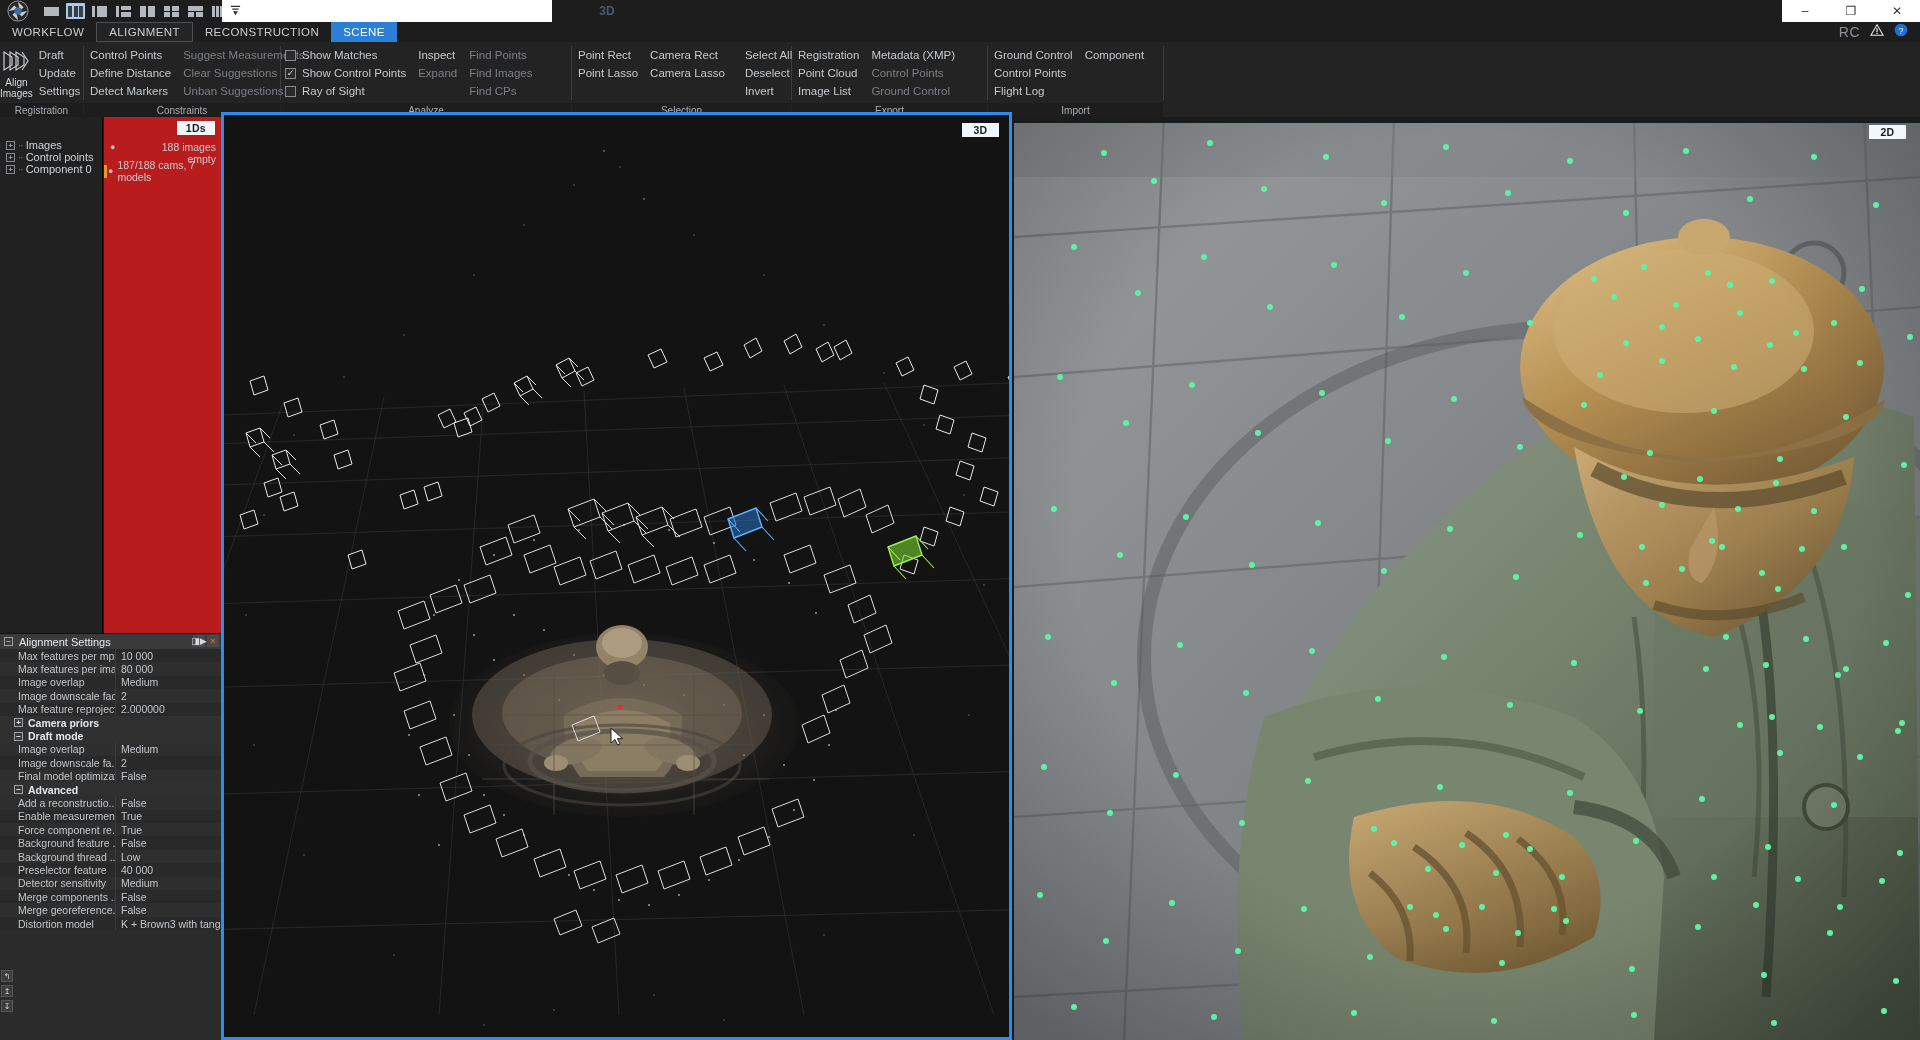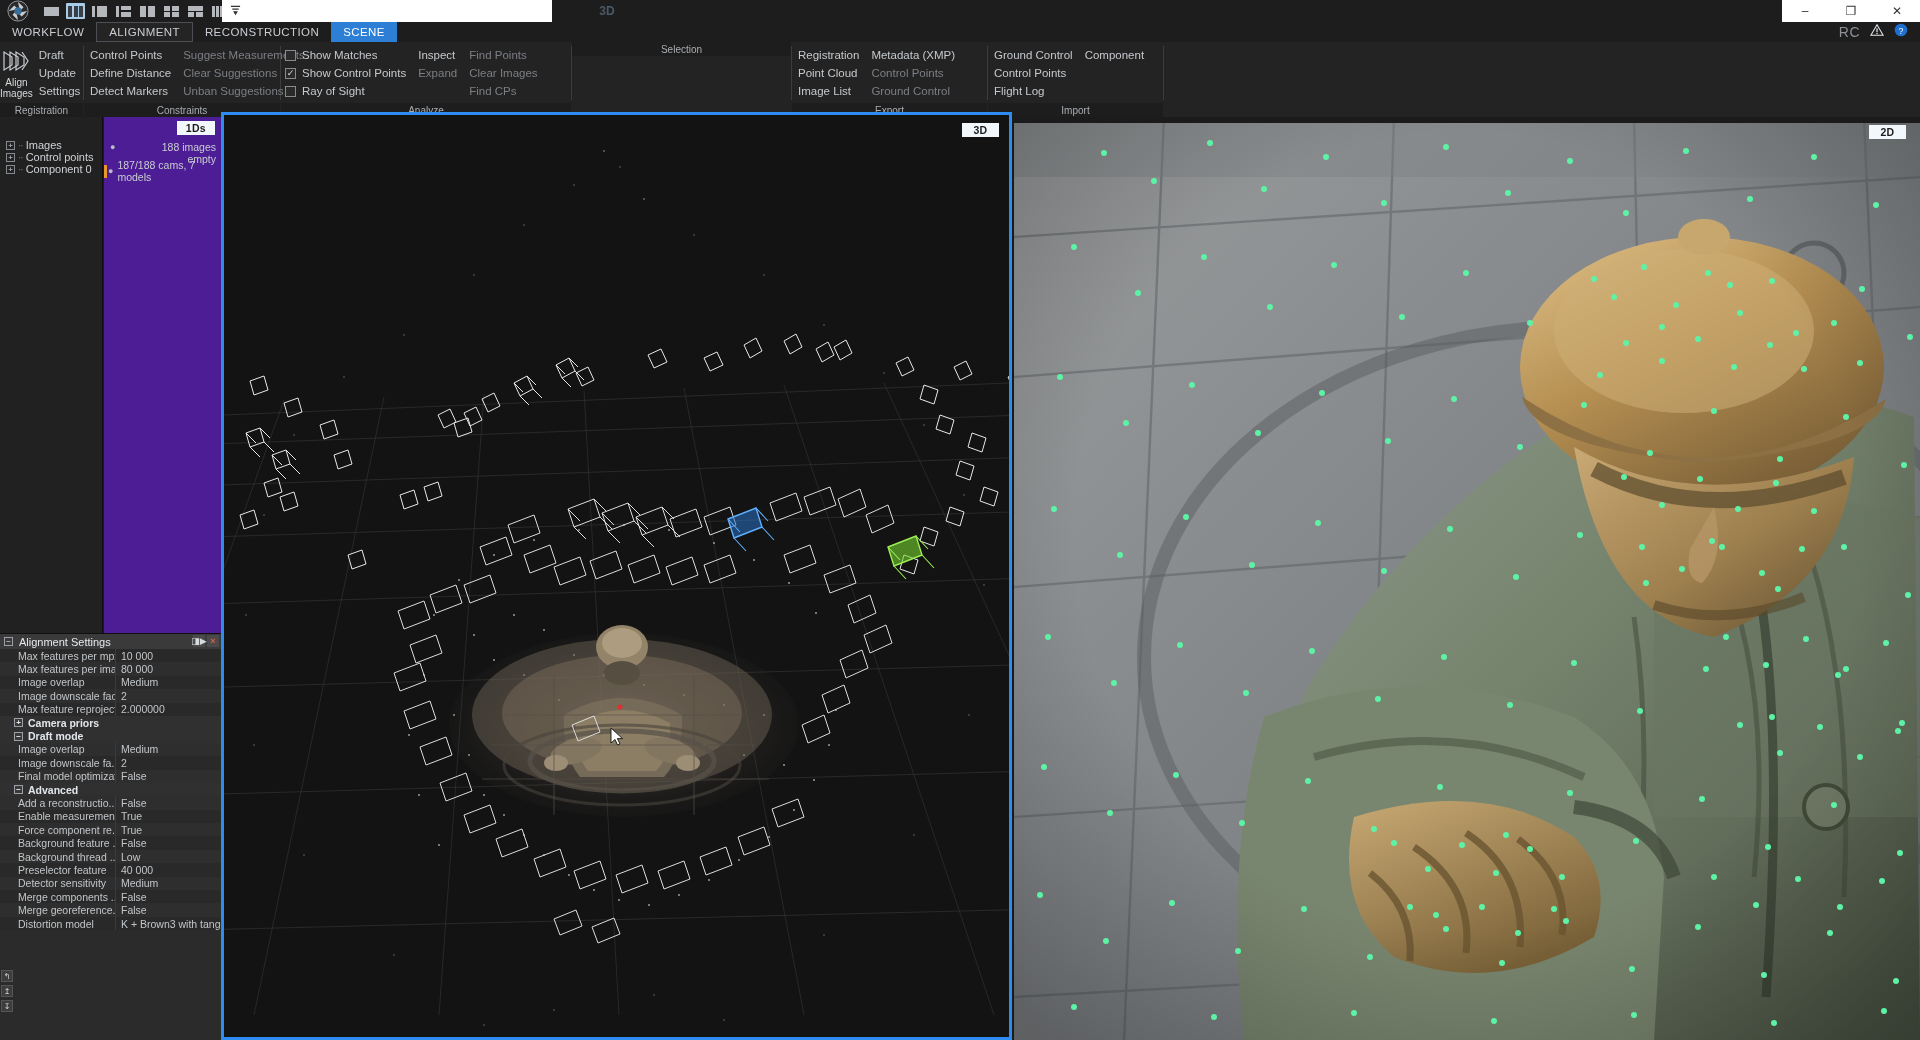--- a/index.html
+++ b/index.html
@@ -111,21 +111,21 @@
     height: 12px; padding-left: 6px;
   }
   .expander {
     width: 9px; height: 9px; border: 1px solid #868a8f; color: #cfd3d7;
     font-size: 8px; line-height: 7px; text-align: center; background: #232323;
   }
   .dots { color: #6d7176; font-size: 10px; letter-spacing: -1px; }
 
   .infopanel {
     position: absolute; left: 104px; top: 117px; width: 117px; height: 516px;
-    background: #4c1d95;
+    background: #b91c1c;
   }
   .ds-badge {
     position: absolute; right: 6px; top: 4px; background: #f2f7fb; color: #1b1b1b;
     font-size: 10.5px; font-weight: bold; padding: 1px 9px; letter-spacing: .3px;
   }
   .inforow {
     display: flex; align-items: center; justify-content: flex-end; gap: 4px;
     font-size: 10.5px; color: #c9cdd1; height: 12px; padding-right: 5px;
   }
   .pin { color: #b9bdc2; font-size: 9px; }
@@ -382,29 +382,47 @@
             <span>Ray of Sight</span>
           </div>
         </div>
         <div class="col">
           <div class="ritem">Inspect</div>
           <div class="ritem dim">Expand</div>
           <div class="ritem"></div>
         </div>
         <div class="col">
           <div class="ritem dim">Find Points</div>
-          <div class="ritem dim">Clear Images</div>
+          <div class="ritem dim">Find Images</div>
           <div class="ritem dim">Find CPs</div>
         </div>
       </div>
       <div class="rlabel">Analyze</div>
     </div>
     <div class="vsep"></div>
 
     <div class="rgroup" style="width:219px;">
+      <div class="rbody">
+        <div class="col">
+          <div class="ritem">Point Rect</div>
+          <div class="ritem">Point Lasso</div>
+          <div class="ritem"></div>
+        </div>
+        <div class="col">
+          <div class="ritem">Camera Rect</div>
+          <div class="ritem">Camera Lasso</div>
+          <div class="ritem"></div>
+        </div>
+        <div class="vsep" style="margin:2px 4px 0 4px;height:52px;"></div>
+        <div class="col">
+          <div class="ritem">Select All</div>
+          <div class="ritem">Deselect</div>
+          <div class="ritem">Invert</div>
+        </div>
+      </div>
       <div class="rlabel">Selection</div>
     </div>
     <div class="vsep"></div>
 
     <div class="rgroup" style="width:195px;">
       <div class="rbody">
         <div class="col">
           <div class="ritem">Registration</div>
           <div class="ritem">Point Cloud</div>
           <div class="ritem">Image List</div>

